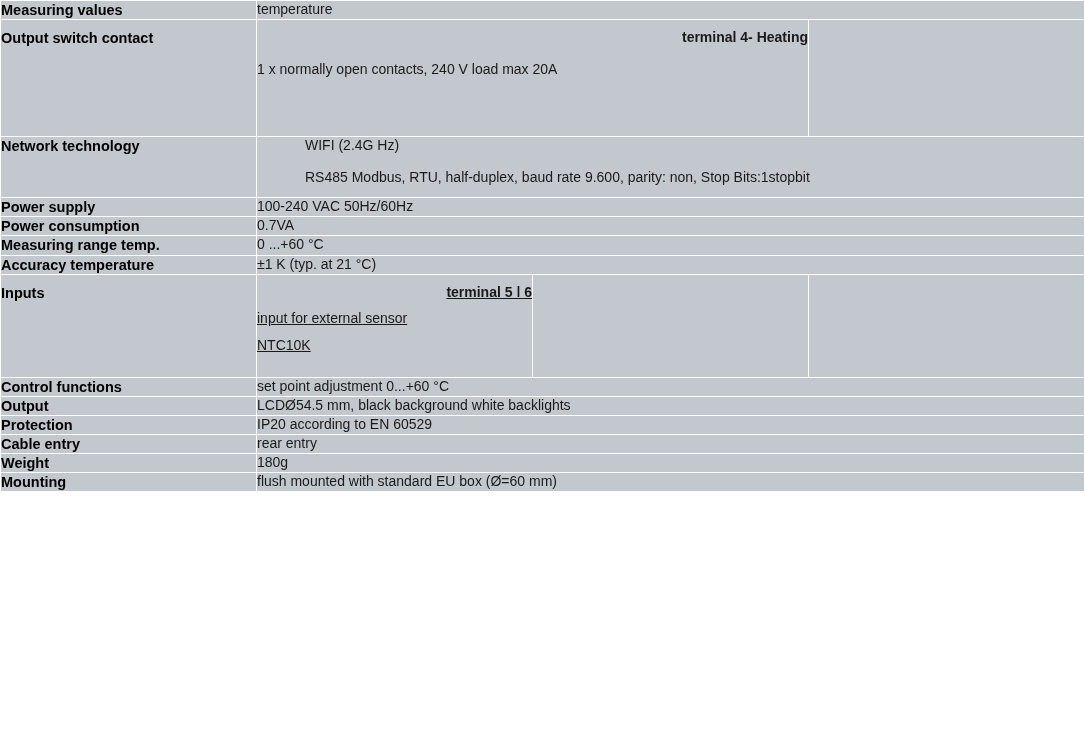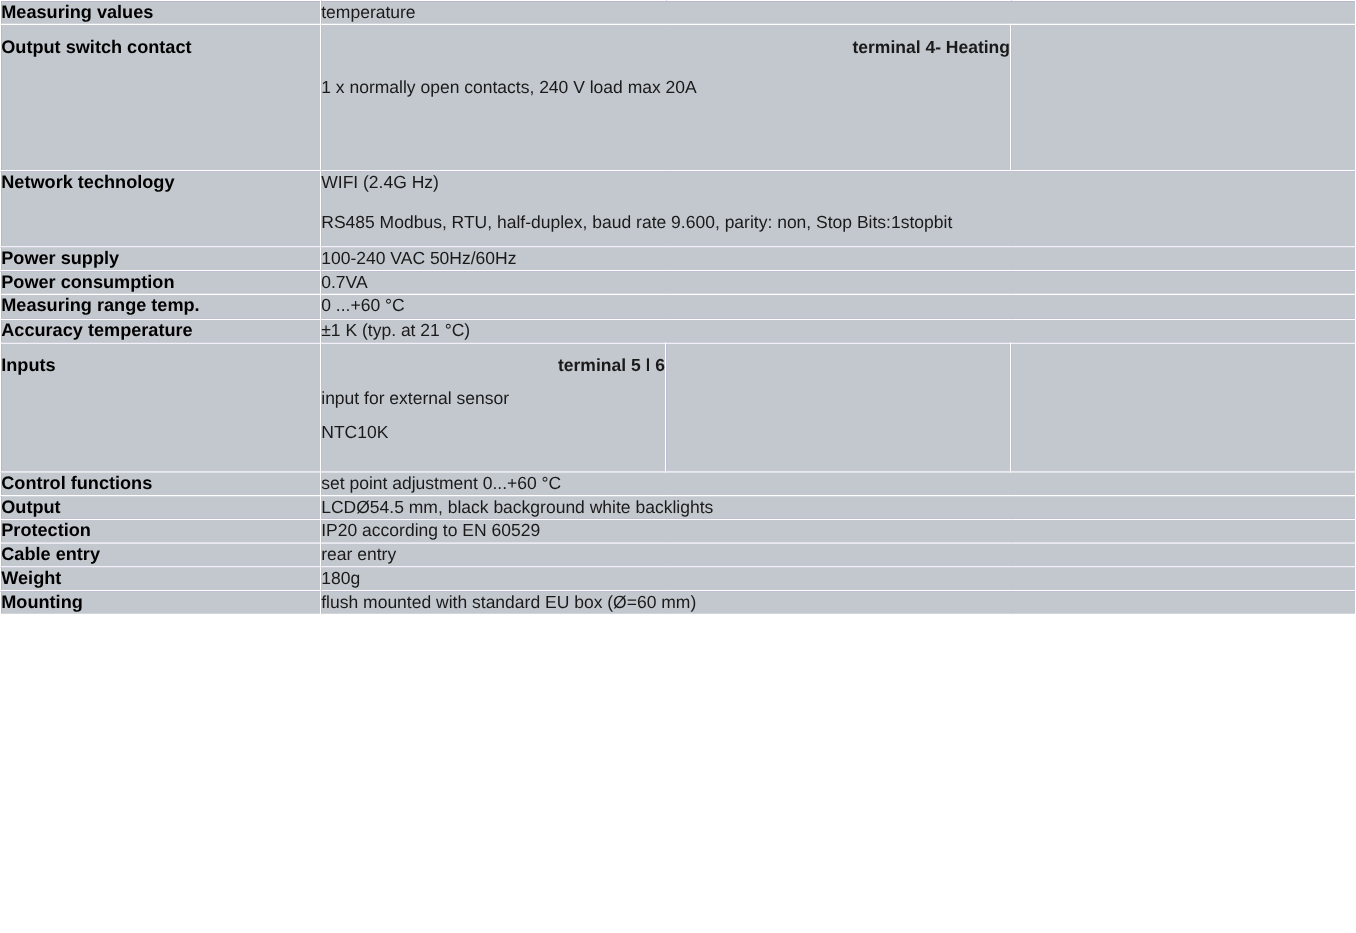--- a/index.html
+++ b/index.html
@@ -10,21 +10,21 @@
   body {
     font-family: "Liberation Sans", sans-serif;
     width: 1085px;
     height: 746px;
     overflow: hidden;
   }
   .spec-table {
     border-collapse: collapse;
     width: 1085px;
     table-layout: fixed;
-    background: #4c1d95;
+    background: #f9a8d4;
   }
   .spec-table td {
     border: 1px solid #ffffff;
     vertical-align: top;
     padding: 0;
     background: #c3c8ce;
   }
   .label-cell {
     width: 255px;
     font-weight: bold;
@@ -79,21 +79,21 @@
       <td class="label-cell">Output switch contact</td>
       <td class="value-cell" colspan="2" style="height:90px;">
         <div class="line bold-line">terminal 4- Heating</div>
         <div class="line">1 x normally open contacts, 240 V load max 20A</div>
       </td>
       <td class="empty-cell"></td>
     </tr>
 
     <tr>
       <td class="label-cell">Network technology</td>
-      <td class="value-cell" colspan="3" style="height:60px;">
+      <td class="value-cell" colspan="3" style="height:60px;padding-left:48px;">
         <div class="line">WIFI (2.4G Hz)</div>
         <div class="line">RS485 Modbus, RTU, half-duplex, baud rate 9.600, parity: non, Stop Bits:1stopbit</div>
       </td>
     </tr>
 
     <tr>
       <td class="label-cell">Power supply</td>
       <td class="value-cell" colspan="3">
         <div class="line">100-240 VAC 50Hz/60Hz</div>
       </td>
@@ -115,21 +115,21 @@
 
     <tr>
       <td class="label-cell">Accuracy temperature</td>
       <td class="value-cell" colspan="3">
         <div class="line">±1 K (typ. at 21 °C)</div>
       </td>
     </tr>
 
     <tr class="row-tall">
       <td class="label-cell">Inputs</td>
-      <td class="value-cell" style="width:275px; height:76px;">
+      <td class="value-cell" style="width:275px; height:76px;text-decoration:underline;">
         <div class="line tight bold-line">terminal 5 ǀ 6</div>
         <div class="line tight">input for external sensor</div>
         <div class="line tight">NTC10K</div>
       </td>
       <td class="empty-cell" style="width:278px;"></td>
       <td class="empty-cell"></td>
     </tr>
 
     <tr>
       <td class="label-cell">Control functions</td>

